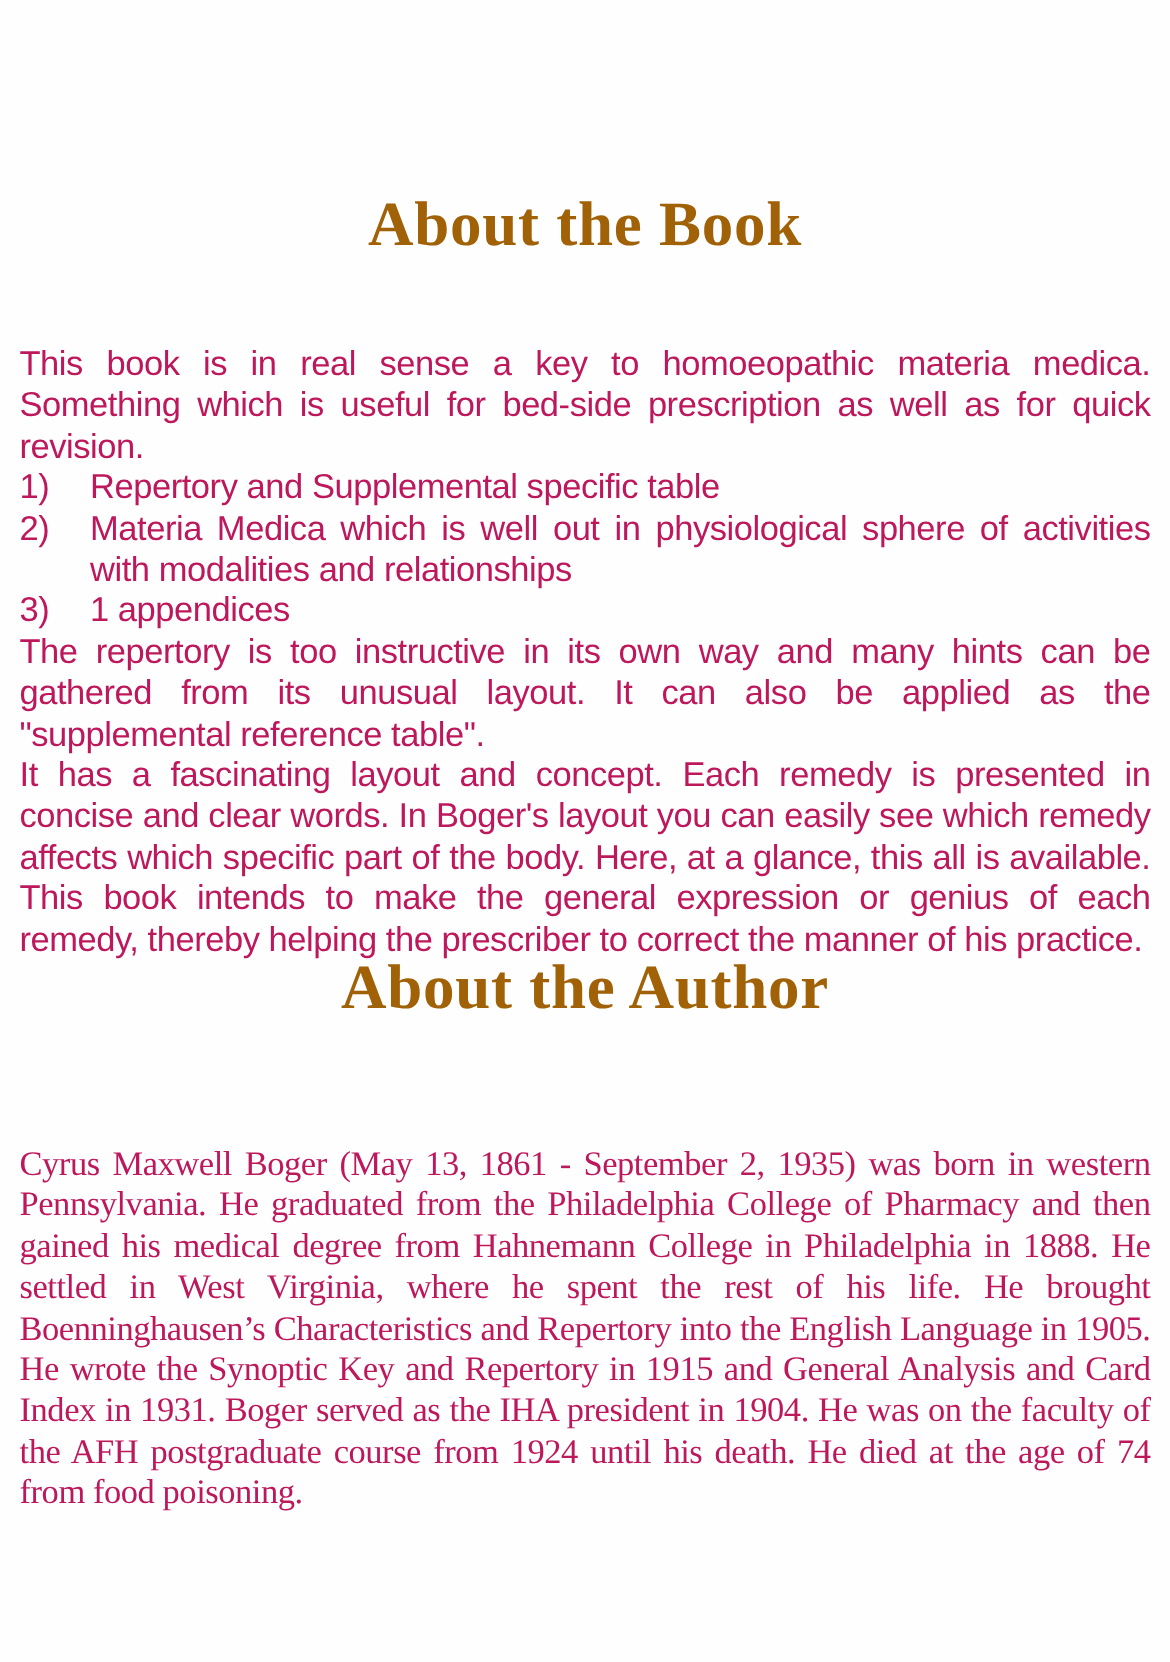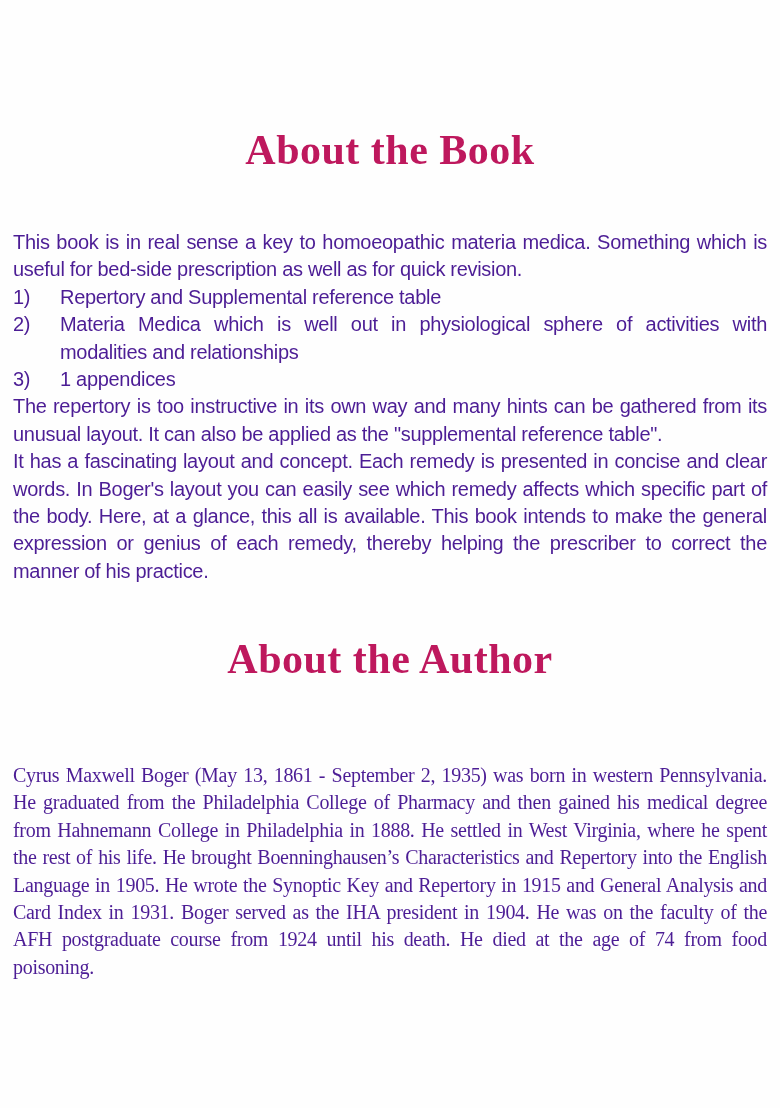--- a/index.html
+++ b/index.html
@@ -18,36 +18,36 @@
   }
   .section-heading {
     position: absolute;
     left: 0;
     width: 780px;
     text-align: center;
     font-family: "Liberation Serif", "DejaVu Serif", serif;
     font-weight: bold;
     font-size: 42px;
     line-height: 46px;
-    color: #be185d;
+    color: #a16207;
     letter-spacing: 0.5px;
     margin: 0;
   }
   .heading-book { top: 127px; }
   .heading-author { top: 636px; }
 
   .body-block {
     position: absolute;
     left: 13px;
     width: 754px;
-    font-size: 20px;
+    font-size: 23px;
     line-height: 27.4px;
     letter-spacing: -0.3px;
     text-align: justify;
-    color: #4c1d95;
+    color: #be185d;
   }
   .book-body { top: 229px; }
   .author-body { top: 762px; font-family: Liberation Serif, serif; }
 
   .body-block p { margin: 0; }
 
   .parts-list { }
   .list-row {
     display: flex;
     align-items: flex-start;
@@ -67,21 +67,21 @@
 <div class="page">
 
   <h1 class="section-heading heading-book">About the Book</h1>
 
   <div class="body-block book-body">
     <p>This book is in real sense a key to homoeopathic materia medica. Something which is useful for bed-side prescription as well as for quick revision.</p>
 
     <div class="parts-list">
       <div class="list-row">
         <span class="list-number">1)</span>
-        <span class="list-text">Repertory and Supplemental reference table</span>
+        <span class="list-text">Repertory and Supplemental specific table</span>
       </div>
       <div class="list-row">
         <span class="list-number">2)</span>
         <span class="list-text">Materia Medica which is well out in physiological sphere of activities with modalities and relationships</span>
       </div>
       <div class="list-row">
         <span class="list-number">3)</span>
         <span class="list-text">1 appendices</span>
       </div>
     </div>

